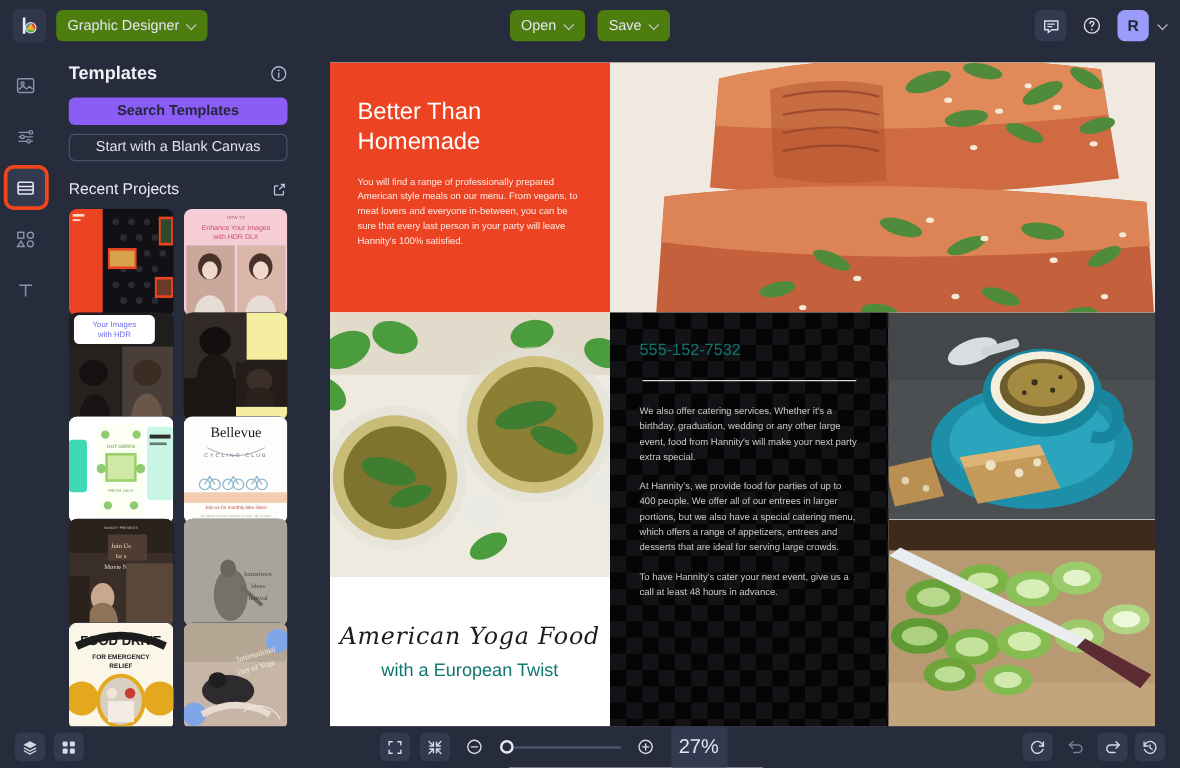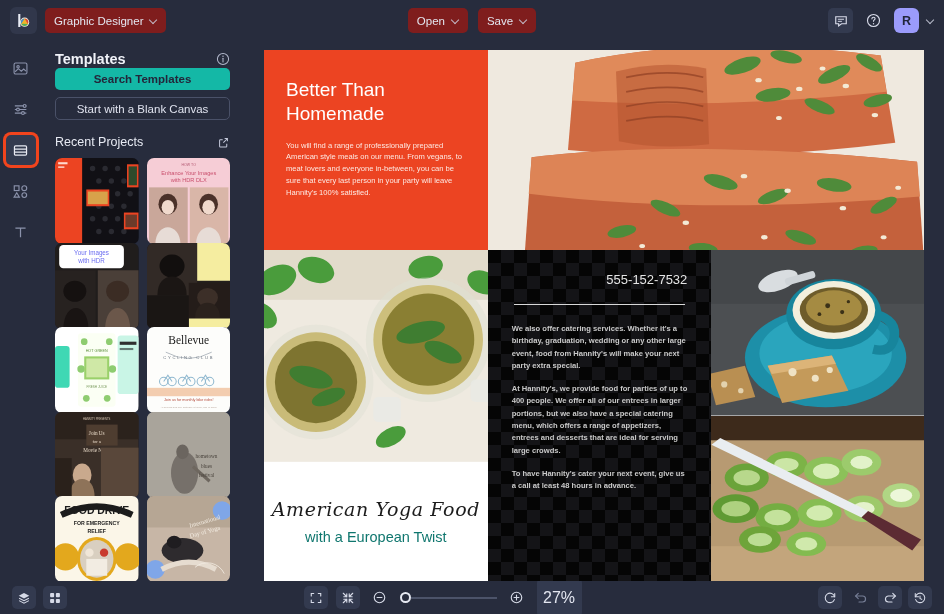--- a/index.html
+++ b/index.html
@@ -17,21 +17,21 @@
     height: 41px; flex: 0 0 41px; background: #272c3d;
     display: flex; align-items: center; padding: 0 10px;
     position: relative;
   }
   .logo {
     width: 27px; height: 27px; border-radius: 6px; background: #31374b;
     display: flex; align-items: center; justify-content: center; margin-right: 8px;
   }
   .logo-mark { width: 17px; height: 17px; position: relative; }
   .hdr-btn {
-    height: 25px; border-radius: 5px; background: #7f1d1d; color: #e3e6f0;
+    height: 25px; border-radius: 5px; background: #4d7c0f; color: #e3e6f0;
     font-size: 11.5px; display: flex; align-items: center; gap: 7px;
     padding: 0 9px; cursor: pointer; white-space: nowrap;
   }
   .chev { width: 7px; height: 7px; position: relative; opacity: .85; }
   .chev::after {
     content: ""; position: absolute; left: 0; top: 0;
     width: 5px; height: 5px; border-right: 1.3px solid #cfd3e2;
     border-bottom: 1.3px solid #cfd3e2; transform: rotate(45deg);
   }
   .hdr-center {
@@ -74,25 +74,25 @@
   }
 
   
   .panel {
     width: 203px; flex: 0 0 203px; background: #272c3d;
     padding: 10px 14px 0 14px; display: flex; flex-direction: column;
     min-height: 0;
   }
   .panel-head {
     display: flex; align-items: center; justify-content: space-between;
-    margin-bottom: 1px;
+    margin-bottom: 11px;
   }
   .panel-title { font-size: 14.5px; font-weight: bold; color: #f0f2f8; }
   .btn-primary {
-    height: 25px; border-radius: 5px; background: #14b8a6; color: #23263a;
+    height: 25px; border-radius: 5px; background: #8b5cf6; color: #23263a;
     font-size: 11.5px; font-weight: bold;
     display: flex; align-items: center; justify-content: center;
     cursor: pointer; margin-bottom: 7px;
   }
   .btn-outline {
     height: 25px; border-radius: 5px; background: transparent;
     border: 1px solid #4a5168; color: #dfe2ee; font-size: 11.5px;
     display: flex; align-items: center; justify-content: center; cursor: pointer;
   }
   .recent-head {
@@ -157,23 +157,23 @@
       linear-gradient(45deg, #16161a 25%, transparent 25%, transparent 75%, #16161a 75%);
     background-size: 26px 26px;
     background-position: 0 0, 13px 13px;
     opacity: .9;
   }
   .cat-inner { position: relative; }
   .cat-title {
     color: #e2542a; font-size: 17.5px; text-align: center; font-weight: normal;
     margin-bottom: 7px;
   }
-  .cat-phone { font-size: 13px; text-align: right; color: #e5e5e5; }
+  .cat-phone { font-size: 13px; text-align: left; color: #0f766e; }
   .cat-rule { height: 1px; background: #d8d8d8; margin: 17px 2px 18px 2px; }
-  .cat-inner p { font-size: 7.6px; line-height: 1.62; color: #c9c9c9; margin-bottom: 11px; font-weight: bold; }
+  .cat-inner p { font-size: 7.6px; line-height: 1.62; color: #c9c9c9; margin-bottom: 11px; }
 
   .right-stack {
     grid-column: 3; grid-row: 2; display: flex; flex-direction: column; gap: 0;
   }
   .right-stack .photo { flex: 1; min-height: 0; }
 
   
   .footer {
     height: 33px; flex: 0 0 33px; background: #272c3d;
     display: flex; align-items: center; padding: 0 12px; gap: 7px;

